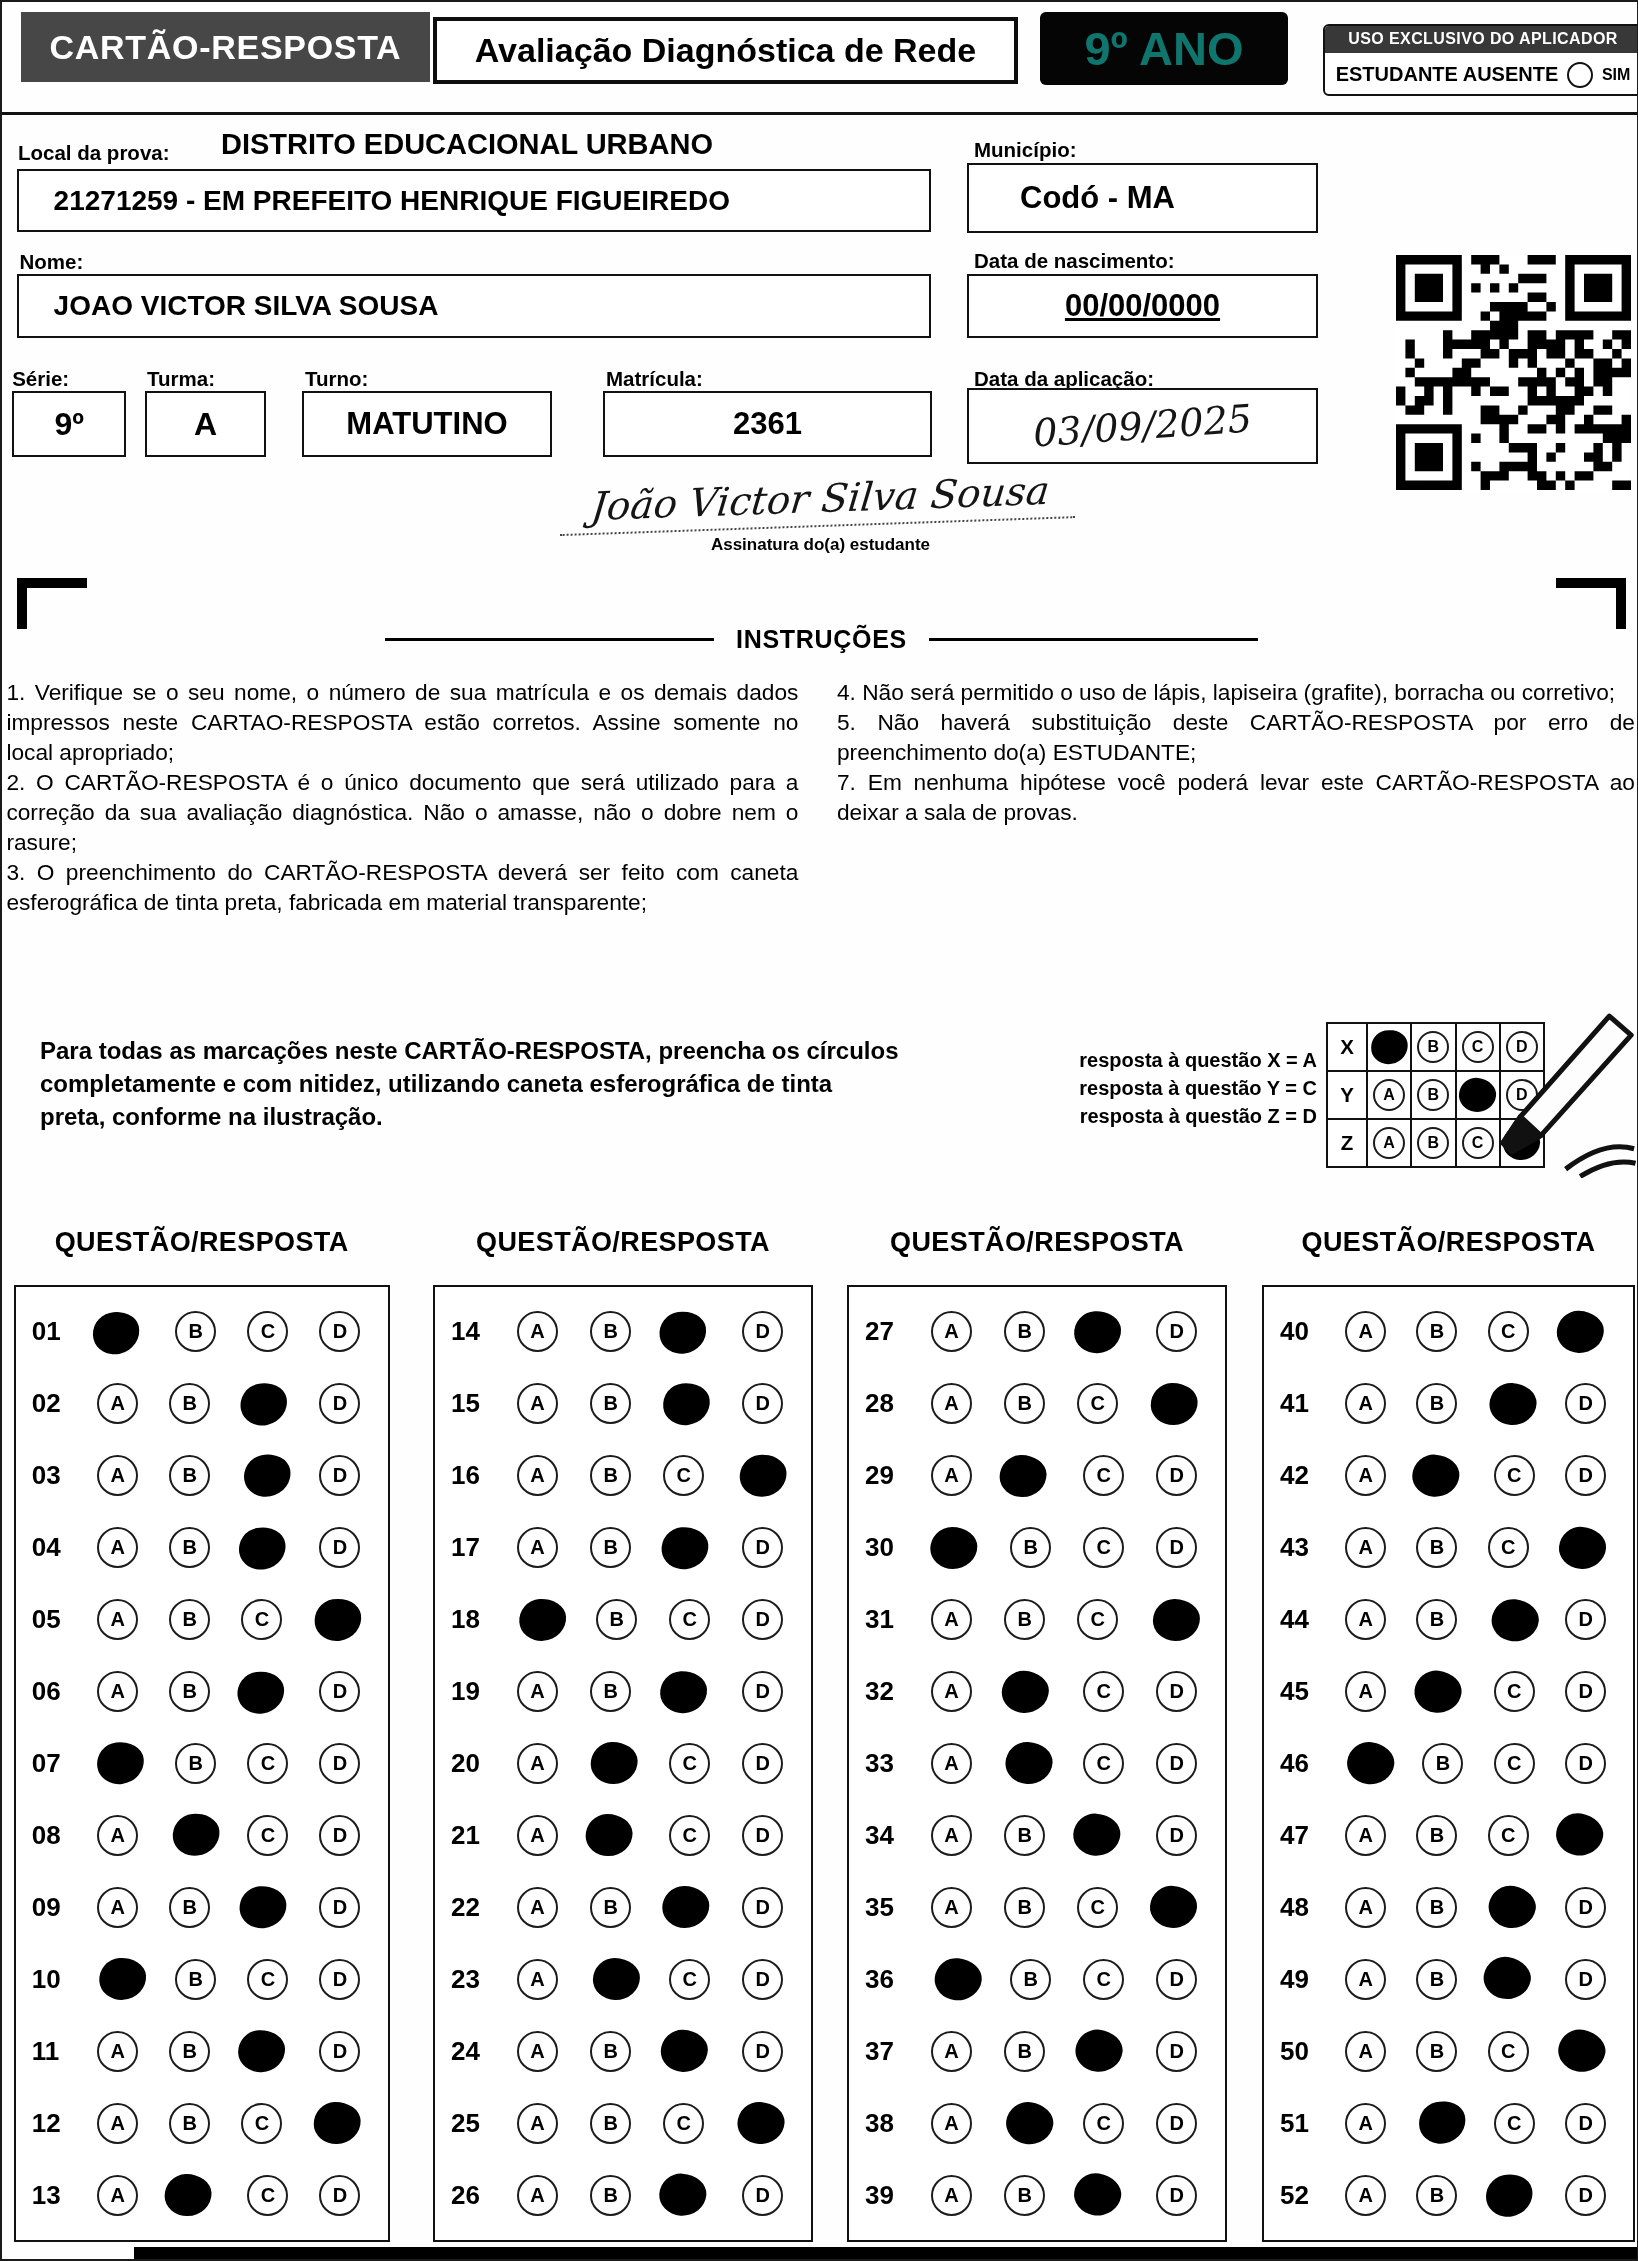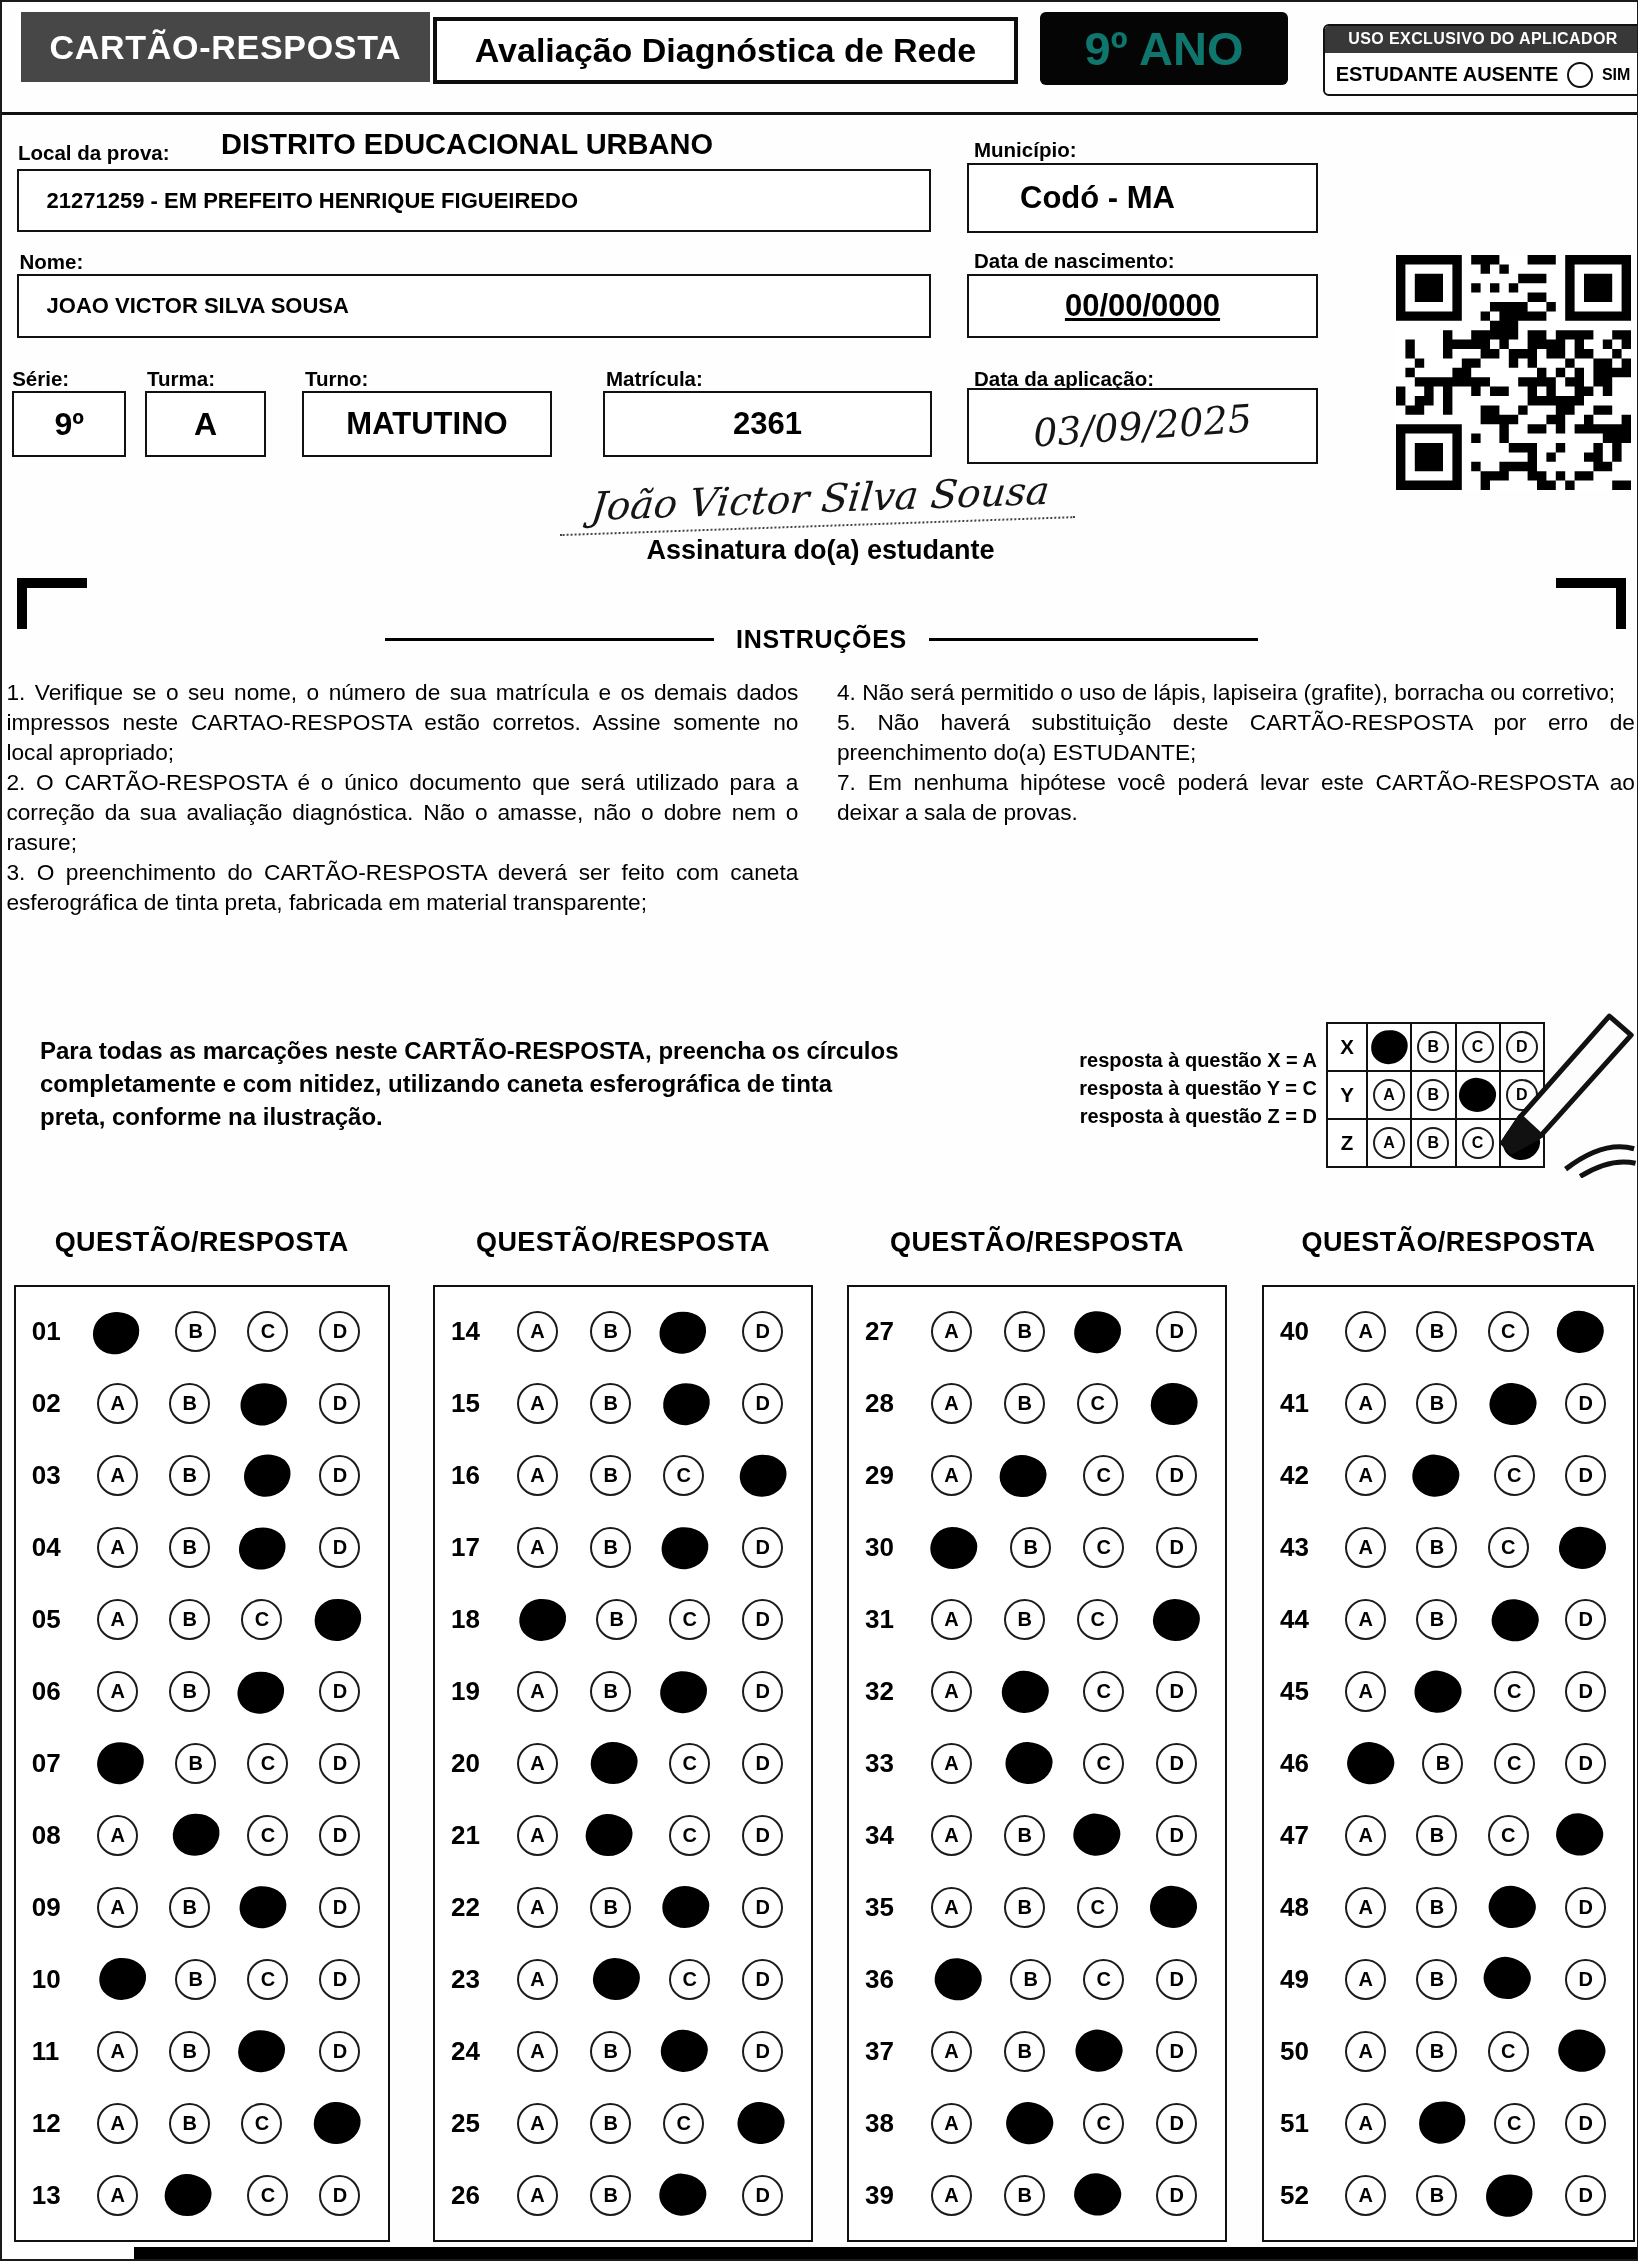--- a/index.html
+++ b/index.html
@@ -16,25 +16,25 @@
   .applicator-box { border:2.9px solid #111; border-radius:5.8px; overflow:hidden; background:#fff; }
   .app-title { background:#383838; color:#fff; font-size:16px; font-weight:bold; text-align:center; padding:4.4px 0; letter-spacing:0.4px; }
   .app-row { display:flex; align-items:center; justify-content:center; gap:8.8px; padding:8.8px 0; font-weight:bold; font-size:20px; }
   .absent-circle { width:26px; height:26px; border:2.9px solid #111; border-radius:50%; display:inline-block; background:#fff; }
   .hrule { background:#111; }
 
   
   .lbl { font-weight:bold; font-size:20.5px; }
   .big-val { font-weight:bold; font-size:29px; }
   .fbox { border:2.9px solid #111; background:#fff; display:flex; align-items:center; }
-  .fbox .val { font-weight:bold; font-size:22px; padding-left:28px; }
+  .fbox .val { font-weight:bold; font-size:28px; padding-left:35px; }
   .fbox.center .val { width:100%; text-align:center; padding-left:0; }
   .hand { font-family:"DejaVu Serif", serif; font-style:italic; color:#151515; }
   .sig-text { font-size:39px; transform:rotate(-2deg) skewX(-8deg); border-bottom:2.9px dotted #444; padding:0 29px 4.4px 29px; white-space:nowrap; }
-  .sig-label { font-weight:bold; font-size:27px; text-align:center; margin-top:7.3px; font-family:"Liberation Sans", sans-serif; font-style:normal; }
+  .sig-label { font-weight:bold; font-size:17px; text-align:center; margin-top:7.3px; font-family:"Liberation Sans", sans-serif; font-style:normal; }
 
   
   .corner-l { border-top:10.2px solid #000; border-left:10.2px solid #000; width:70px; height:51px; }
   .corner-r { border-top:10.2px solid #000; border-right:10.2px solid #000; width:70px; height:51px; }
 
   
   .inst-title-row { display:flex; align-items:center; justify-content:center; gap:22px; }
   .inst-line { height:2.9px; background:#000; width:329px; }
   .inst-title { font-weight:bold; font-size:25px; letter-spacing:0.7px; }
   .inst-col { font-size:22.7px; line-height:30px; text-align:justify; }

